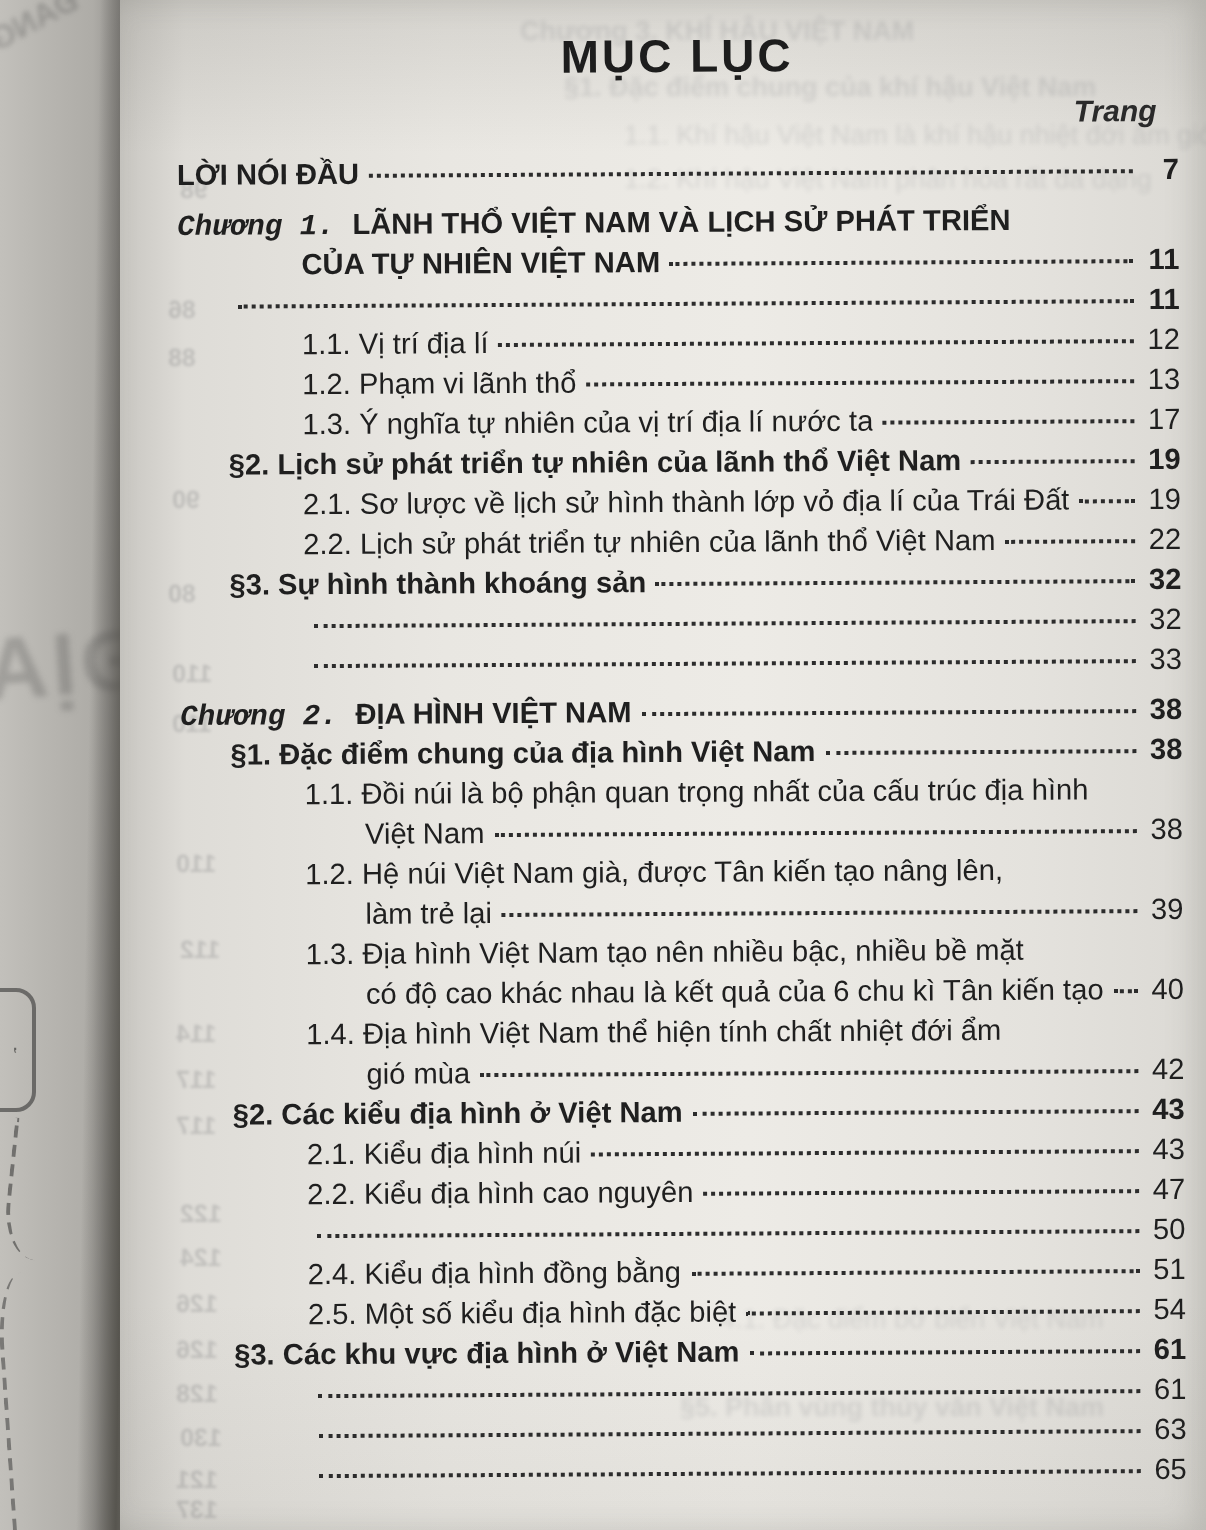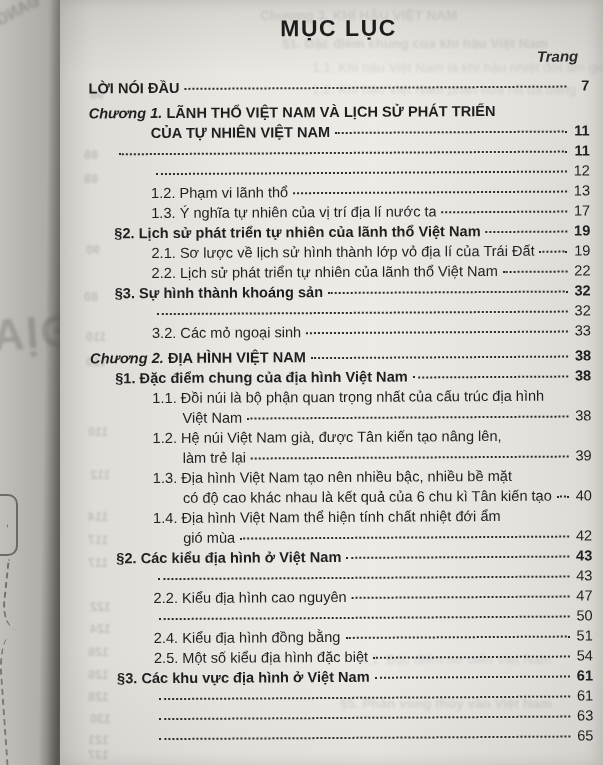--- a/index.html
+++ b/index.html
@@ -88,21 +88,21 @@
     font-style:italic;font-weight:bold;font-size:15px;color:#2a2a2a;
   }
 
   .toc{margin:11px 14px 0 28px;color:#1f1f1f;}
   .row{
     display:flex;align-items:baseline;height:20px;
     font-size:14.6px;line-height:20px;white-space:nowrap;
   }
   .row .label{flex:0 1 auto;overflow:hidden;}
   .row .prefix{font-style:italic;font-weight:bold;display:none;}
-  .row.chapter .prefix{display:inline;}
+  .row.chapter .prefix{display:inline;font-family:Liberation Mono, monospace;}
   .row .leader{
     flex:1 1 8px;min-width:8px;align-self:baseline;
     border-bottom:2px dotted #2c2c2c;margin:0 3px 0 5px;
     transform:translateY(-3px);
   }
   .row .pg{flex:0 0 auto;min-width:20px;text-align:right;}
 
   .row.front{font-weight:bold;}
   .row.chapter{font-weight:bold;margin-top:5px;}
   .row.chapter-cont{font-weight:bold;padding-left:62px;}
@@ -171,20 +171,21 @@
           <div class="row chapter-cont">
     <span class="label"><span class="txt">CỦA TỰ NHIÊN VIỆT NAM</span></span>
     <span class="leader"></span>
     <span class="pg">11</span>
   </div>
           <div class="row section">
     <span class="leader"></span>
     <span class="pg">11</span>
   </div>
           <div class="row sub">
+    <span class="label"><span class="txt">1.1. Vị trí địa lí</span></span>
     <span class="leader"></span>
     <span class="pg">12</span>
   </div>
           <div class="row sub">
     <span class="label"><span class="txt">1.2. Phạm vi lãnh thổ</span></span>
     <span class="leader"></span>
     <span class="pg">13</span>
   </div>
           <div class="row sub">
     <span class="label"><span class="txt">1.3. Ý nghĩa tự nhiên của vị trí địa lí nước ta</span></span>
@@ -209,21 +210,20 @@
           <div class="row section">
     <span class="label"><span class="txt">§3. Sự hình thành khoáng sản</span></span>
     <span class="leader"></span>
     <span class="pg">32</span>
   </div>
           <div class="row sub">
     <span class="leader"></span>
     <span class="pg">32</span>
   </div>
           <div class="row sub">
-    <span class="label"><span class="txt">3.2. Các mỏ ngoại sinh</span></span>
     <span class="leader"></span>
     <span class="pg">33</span>
   </div>
           <div class="row chapter">
     <span class="label"><i class="prefix">Chương 2. </i><span class="txt">ĐỊA HÌNH VIỆT NAM</span></span>
     <span class="leader"></span>
     <span class="pg">38</span>
   </div>
           <div class="row section">
     <span class="label"><span class="txt">§1. Đặc điểm chung của địa hình Việt Nam</span></span>
@@ -265,20 +265,21 @@
     <span class="label"><span class="txt">gió mùa</span></span>
     <span class="leader"></span>
     <span class="pg">42</span>
   </div>
           <div class="row section">
     <span class="label"><span class="txt">§2. Các kiểu địa hình ở Việt Nam</span></span>
     <span class="leader"></span>
     <span class="pg">43</span>
   </div>
           <div class="row sub">
+    <span class="label"><span class="txt">2.1. Kiểu địa hình núi</span></span>
     <span class="leader"></span>
     <span class="pg">43</span>
   </div>
           <div class="row sub">
     <span class="label"><span class="txt">2.2. Kiểu địa hình cao nguyên</span></span>
     <span class="leader"></span>
     <span class="pg">47</span>
   </div>
           <div class="row sub">
     <span class="leader"></span>

